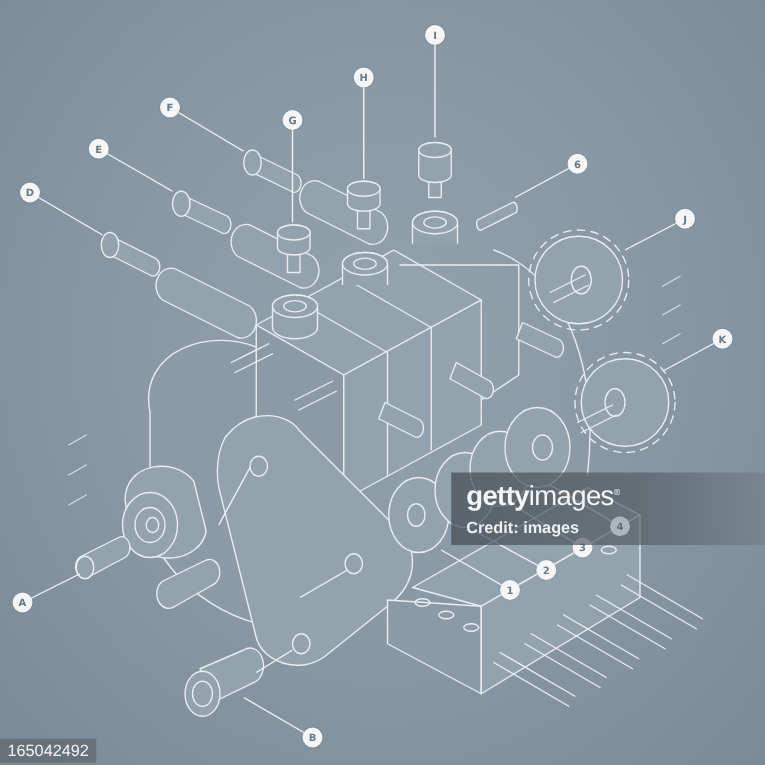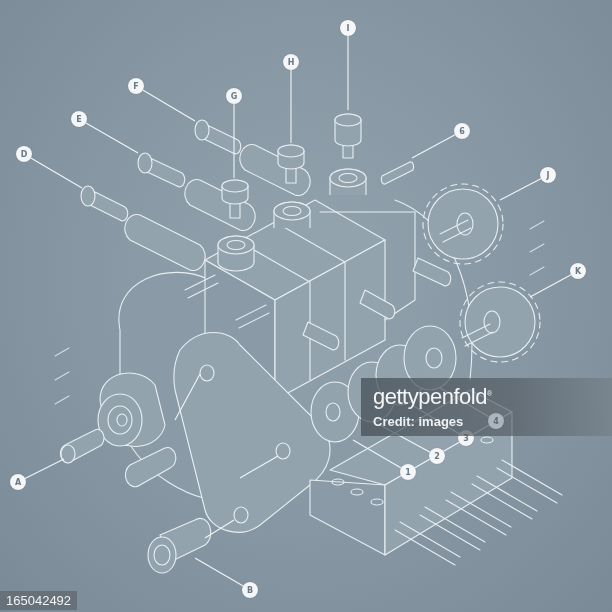--- a/index.html
+++ b/index.html
@@ -25,21 +25,21 @@
   }
   .callout.dim { background: #b8c2c9; color: #5a6a76; opacity: 0.85; }
   .watermark {
     position: absolute; left: 361px; top: 378px; width: 251px; height: 58px;
     background: linear-gradient(90deg, rgba(70,78,86,0.75) 0%, rgba(80,88,96,0.65) 60%, rgba(110,120,128,0.45) 100%);
   }
   .wm-logo {
     position: absolute; left: 12px; top: 6px; color: #f4f6f8;
     font-family: "Liberation Sans", sans-serif; font-size: 22px; letter-spacing: -0.5px;
   }
-  .wm-logo b { font-weight: normal; }
+  .wm-logo b { font-weight: bold; }
   .wm-logo span { font-weight: normal; }
   .wm-credit {
     position: absolute; left: 12px; top: 36px; color: #eef1f3;
     font-family: "Liberation Sans", sans-serif; font-size: 13px; font-weight: bold;
   }
   .image-id {
     position: absolute; left: 0; top: 591px; padding: 2px 6px;
     background: rgba(100,108,116,0.85); color: #f2f4f6;
     font-family: "Liberation Sans", sans-serif; font-size: 13px;
   }
@@ -197,19 +197,19 @@
   <div class="callout" style="left:348px;top:28px">I</div>
   <div class="callout" style="left:548px;top:175px">J</div>
   <div class="callout" style="left:578px;top:271px">K</div>
 
   <div class="callout" style="left:408px;top:472px">1</div>
   <div class="callout" style="left:437px;top:456px">2</div>
   <div class="callout" style="left:466px;top:438px">3</div>
   <div class="callout" style="left:462px;top:131px">6</div>
 
   <div class="watermark">
-    <div class="wm-logo"><b>getty</b><span>penfold</span><sup style="font-size:7px">®</sup></div>
+    <div class="wm-logo"><b>getty</b><span>images</span><sup style="font-size:7px">®</sup></div>
     <div class="wm-credit">Credit: images</div>
   </div>
   <div class="callout dim" style="left:496px;top:421px">4</div>
 
   <div class="image-id">165042492</div>
 </div>
 
 </body></html>

